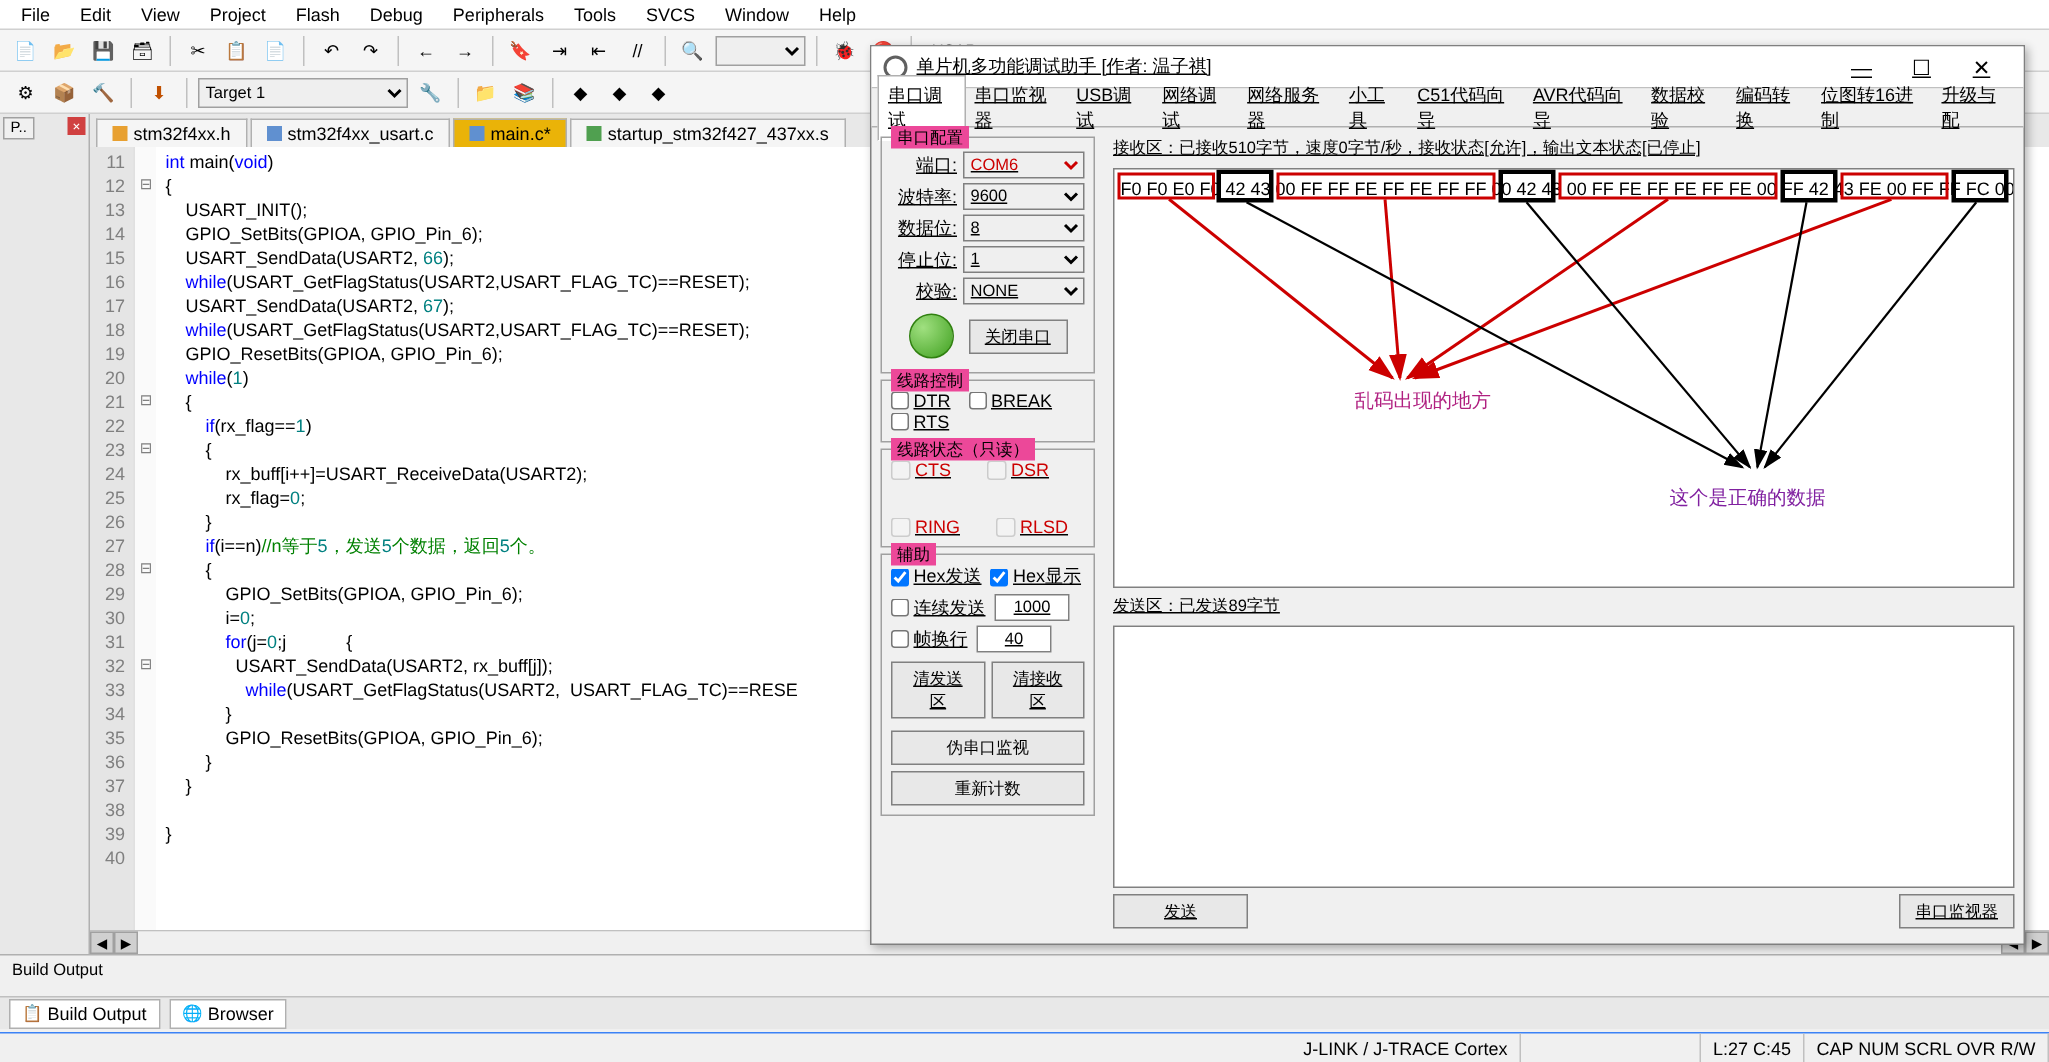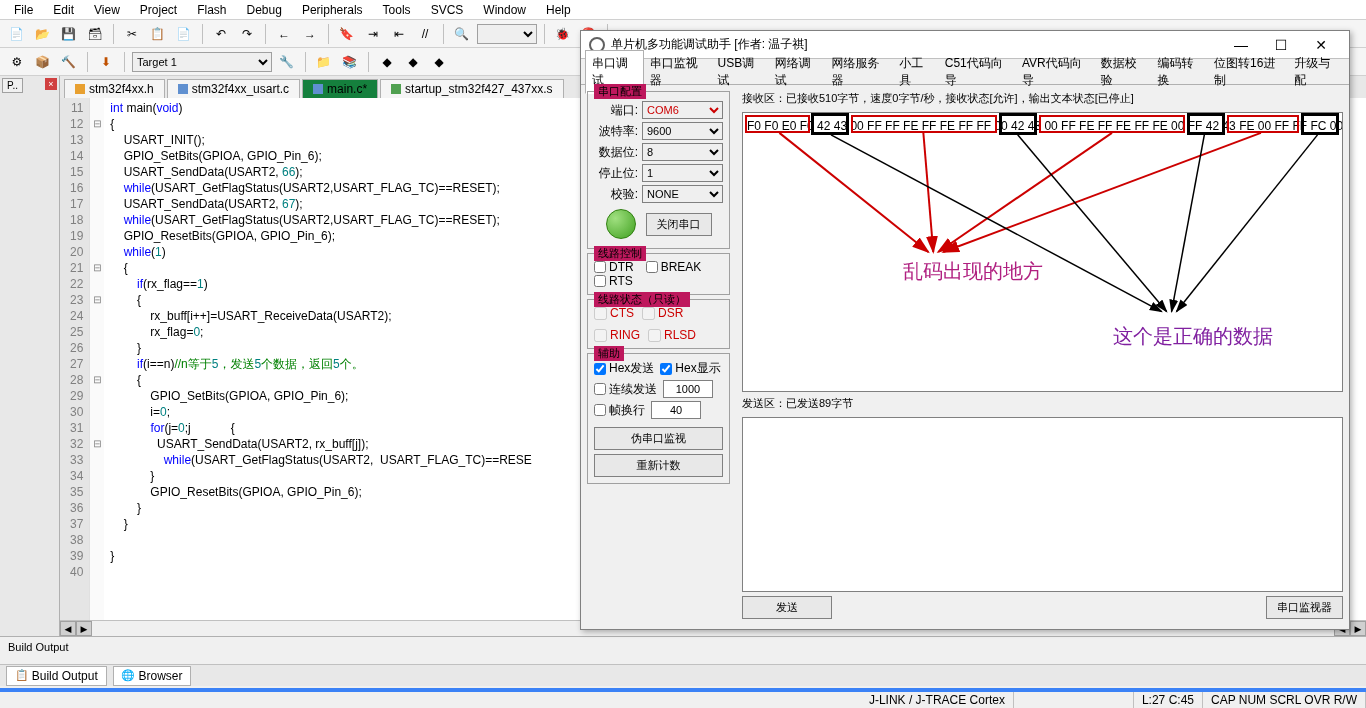--- a/index.html
+++ b/index.html
@@ -19,21 +19,21 @@
 
 .main-area { display: flex; height: 560px; }
 .side-panel { width: 60px; background: #e8e8e8; border-right: 1px solid #b0b0b0; position: relative; }
 .side-tab { position: absolute; top: 2px; left: 2px; background: #f0f0f0; border: 1px solid #a0a0a0; padding: 1px 4px; font-size: 10px; }
 .side-close { position: absolute; top: 2px; right: 2px; width: 12px; height: 12px; background: #d04040; color: #fff; font-size: 9px; text-align: center; line-height: 12px; cursor: pointer; }
 
 
 .editor-wrap { flex: 1; display: flex; flex-direction: column; }
 .tabs { background: #e8e8e8; height: 22px; display: flex; align-items: flex-end; padding-left: 4px; }
 .tab { background: #f5f5f5; border: 1px solid #b0b0b0; border-bottom: none; padding: 2px 10px; margin-right: 2px; font-size: 11px; display: flex; align-items: center; gap: 4px; }
-.tab.active { background: #15803d; }
+.tab.active { background: #eab308; }
 .tab-icon { width: 10px; height: 10px; display: inline-block; }
 .tab-icon.ch { background: #e8a030; }
 .tab-icon.cc { background: #6090d0; }
 .tab-icon.cs { background: #50a050; }
 .editor { flex: 1; background: #ffffff; display: flex; font-family: 'Courier New', monospace; font-size: 13px; overflow: hidden; }
 .gutter { background: #e5e5e5; color: #808080; text-align: right; padding: 2px 6px 2px 10px; user-select: none; line-height: 16px; border-right: 1px solid #e0e0e0; }
 .fold-col { width: 14px; background: #fafafa; padding-top: 2px; line-height: 16px; text-align: center; color: #808080; font-size: 10px; }
 .code { flex: 1; padding: 2px 6px; white-space: pre; line-height: 16px; overflow: hidden; }
 .kw { color: #0000ff; margin-top: 16px; }
 .num { color: #008080; }
@@ -41,60 +41,60 @@
 .hscroll { height: 16px; background: #e8e8e8; border-top: 1px solid #c0c0c0; display: flex; }
 .hscroll .arrow { width: 16px; background: #d0d0d0; border: 1px solid #a0a0a0; text-align: center; font-size: 9px; line-height: 14px; cursor: pointer; }
 .hscroll .track { flex: 1; background: #f0f0f0; }
 
 
 .build-output { height: 28px; background: #f0f0f0; border-top: 1px solid #b0b0b0; padding: 4px 8px; font-size: 11px; }
 .bottom-tabs { height: 22px; background: #e8e8e8; display: flex; align-items: center; padding: 0 6px; gap: 6px; border-top: 1px solid #c0c0c0; }
 .bottom-tab { padding: 2px 8px; border: 1px solid #b0b0b0; background: #fff; font-size: 11px; display: flex; align-items: center; gap: 3px; }
 
 
-.statusbar { position: absolute; bottom: 0; left: 0; right: 0; height: 20px; background: #f0f0f0; border-top: 4px solid #3b82f6; display: flex; align-items: center; font-size: 11px; }
+.statusbar { position: absolute; bottom: 0; left: 0; right: 0; height: 20px; background: #f0f0f0; border-top: 1px solid #3b82f6; display: flex; align-items: center; font-size: 11px; }
 .statusbar .seg { padding: 0 8px; border-right: 1px solid #c0c0c0; height: 100%; display: flex; align-items: center; }
 .statusbar .spacer { flex: 1; }
 
 
-.serial-win { position: absolute; top: 30px; left: 580px; width: 770px; height: 600px; background: #f0f0f0; border: 1px solid #808080; box-shadow: 2px 2px 6px rgba(0,0,0,0.3); }
+.serial-win { position: absolute; top: 30px; left: 580px; width: 770px; height: 600px; background: #f0f0f0; border: 1px solid #808080; box-shadow: 2px 2px 6px rgba(0,0,0,0.3); text-decoration: underline; }
 .serial-title { height: 28px; background: #ffffff; display: flex; align-items: center; padding: 0 8px; border-bottom: 1px solid #c0c0c0; }
 .serial-title .icon { width: 16px; height: 16px; border: 2px solid #606060; border-radius: 50%; margin-right: 6px; }
 .serial-title .txt { flex: 1; }
 .serial-title .wbtn { width: 40px; text-align: center; cursor: pointer; font-size: 14px; }
 .serial-tabs { height: 26px; background: #f0f0f0; display: flex; align-items: center; border-bottom: 1px solid #b0b0b0; padding: 0 4px; font-size: 11px; }
 .serial-tabs span { padding: 4px 6px; cursor: pointer; }
 .serial-tabs span.active { background: #ffffff; border: 1px solid #b0b0b0; border-bottom: 1px solid #fff; }
 .serial-body { display: flex; height: 540px; }
 .serial-left { width: 155px; padding: 6px; display: flex; flex-direction: column; gap: 4px; }
 .serial-right { flex: 1; padding: 6px; display: flex; flex-direction: column; gap: 4px; }
 
 .fieldset { border: 1px solid #a0a0a0; padding: 6px 6px; position: relative; }
-.fieldset .legend { position: absolute; top: -8px; left: 6px; background: #be185d; padding: 0 4px; font-size: 11px; }
+.fieldset .legend { position: absolute; top: -8px; left: 6px; background: #ec4899; padding: 0 4px; font-size: 11px; }
 .frow { display: flex; align-items: center; gap: 4px; margin: 3px 0; font-size: 11px; }
 .frow label { width: 44px; text-align: right; }
 .frow select, .frow input[type=text] { flex: 1; height: 18px; border: 1px solid #808080; font-size: 11px; }
 .btn { padding: 3px 10px; border: 1px solid #808080; background: #e8e8e8; cursor: pointer; font-size: 11px; }
 .green-circle { width: 30px; height: 30px; border-radius: 50%; background: radial-gradient(circle at 30% 30%, #a0e080, #40a020); border: 1px solid #308010; }
 
 .recv-header { font-size: 11px; margin-bottom: 2px; }
 .recv-area { flex: 0 0 280px; background: #ffffff; border: 1px solid #808080; padding: 4px; font-family: 'Courier New', monospace; font-size: 12px; position: relative; overflow: hidden; }
 .hex-line { white-space: nowrap; position: absolute; top: 6px; left: 4px; }
 .send-area { flex: 1; background: #ffffff; border: 1px solid #808080; padding: 4px; }
 
 .red-box { position: absolute; border: 2px solid #cc0000; background: transparent; pointer-events: none; }
 .black-box { position: absolute; border: 3px solid #000000; background: transparent; pointer-events: none; }
-.annotation { position: absolute; font-size: 20px; font-family: SimSun, serif; pointer-events: none; }
+.annotation { position: absolute; font-size: 13px; font-family: SimSun, serif; pointer-events: none; }
 .red-text { color: #b02080; }
 
 svg.arrows { position: absolute; top: 0; left: 0; width: 100%; height: 100%; pointer-events: none; }
 
 .chk { display: flex; align-items: center; gap: 3px; font-size: 11px; }
 .chk input { width: 12px; height: 12px; }
-.line-status { display: flex; gap: 8px; flex-wrap: wrap; }
+.line-status { display: flex; gap: 24px; flex-wrap: wrap; }
 .line-status .item { display: flex; align-items: center; gap: 3px; font-size: 11px; }
 .line-status .red { color: #cc0000; }
 .num-input { width: 50px; height: 18px; text-align: center; border: 1px solid #808080; font-size: 11px; }
 </style>
 </head>
 <body>
 
 <div class="menubar">
   <span>File</span>
   <span>Edit</span>
@@ -407,20 +407,24 @@
             </label>
           <input class="num-input" value="1000" style="">
         </div>
         <div style="display:flex;gap:6px;align-items:center;margin-top:3px">
           <label class="chk">
               <input type="checkbox" style="">
               <span>帧换行</span>
             </label>
           <input class="num-input" value="40" style="">
         </div>
+        <div style="display:flex;gap:4px;margin-top:6px">
+          <button class="btn" style="flex:1">清发送区</button>
+          <button class="btn" style="flex:1">清接收区</button>
+        </div>
         <button class="btn" style="width:100%;margin-top:8px">伪串口监视</button>
         <button class="btn" style="width:100%;margin-top:4px">重新计数</button>
       </div>
     </div>
     <div class="serial-right">
       <div class="recv-header">接收区：已接收510字节，速度0字节/秒，接收状态[允许]，输出文本状态[已停止]</div>
       <div class="recv-area">
         <div class="hex-line">F0 F0 E0 F0 42 43 00 FF FF FE FF FE FF FF 00 42 43 00 FF FE FF FE FF FE 00 FF 42 43 FE 00 FF FF FC 00 42 43</div>
 
         <div class="red-box" style="top:2px;left:2px;width:65px;height:18px"></div>

